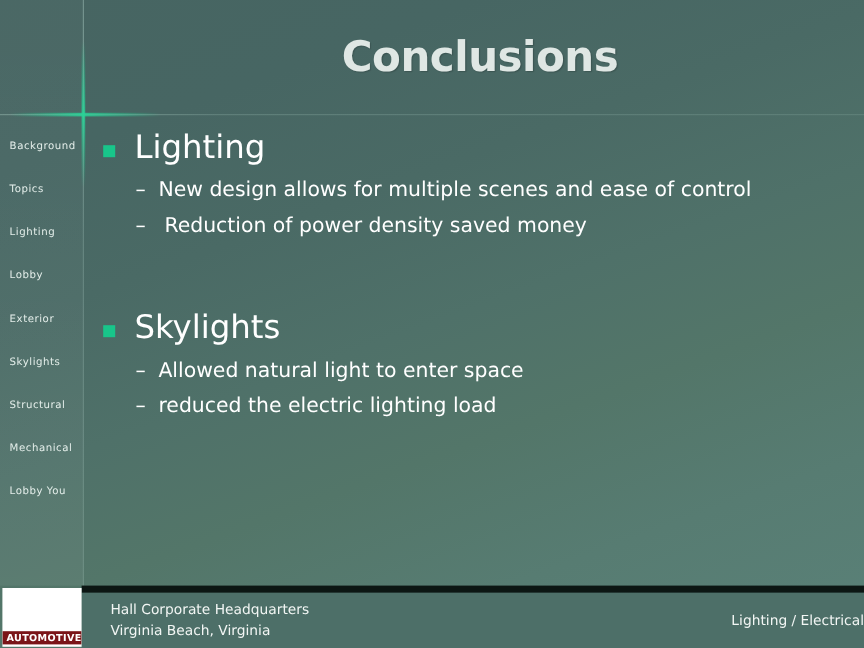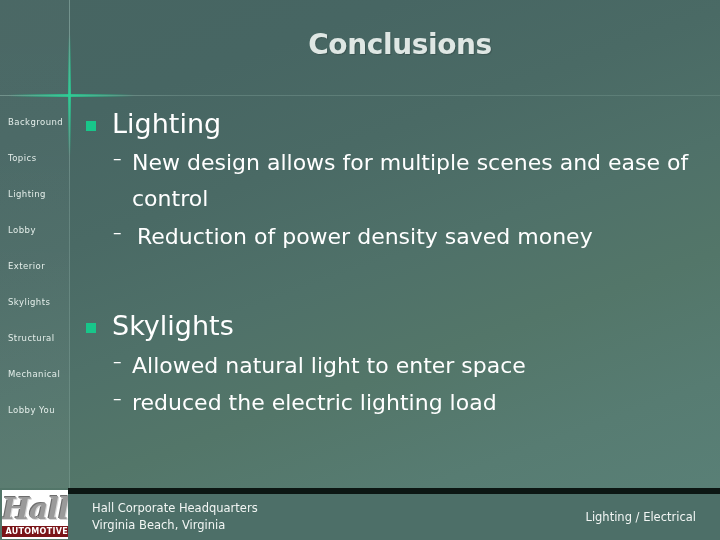--- a/index.html
+++ b/index.html
@@ -108,21 +108,21 @@
     width: 66px; height: 1.5px;
     background: #ffffff;
   }
 
   
   .title {
     position: absolute;
     left: 96px; top: 28px;
     width: 608px;
     text-align: center;
-    font-size: 28px;
+    font-size: 35px;
     font-weight: bold;
     color: #dfe7e4;
     letter-spacing: -0.4px;
     text-shadow: 1px 1px 1px rgba(0,0,0,0.18);
   }
 
   
   .content {
     position: absolute;
     left: 86px; top: 108px;
@@ -156,21 +156,21 @@
     margin-top: 2px;
   }
   .dash-bullet {
     flex: none;
     width: 19px;
     font-size: 17px;
     color: #ffffff;
     line-height: 1.62;
   }
   .lvl2-text {
-    font-size: 22px;
+    font-size: 17px;
     color: #ffffff;
     line-height: 1.62;
   }
   .lvl2.indent-extra .lvl2-text { padding-left: 5px; }
 
   
   .footer-bar {
     position: absolute;
     left: 68px; top: 488px;
     width: 652px; height: 6px;
@@ -184,21 +184,21 @@
     z-index: -1;
   }
   .footer {
     position: absolute;
     left: 68px; top: 494px;
     width: 652px; height: 46px;
     background: #4d6f68;
     display: flex;
     align-items: center;
     justify-content: space-between;
-    padding: 0 24px 0 24px;
+    padding: 0 0 0 24px;
     box-sizing: border-box;
   }
   .footer-left, .footer-right {
     font-size: 11.5px;
     color: #f2f6f4;
     line-height: 1.45;
   }
   .footer-right { text-align: right; }
 
   
@@ -325,19 +325,18 @@
     <div class="footer-left">
       <div>Hall Corporate Headquarters</div>
       <div>Virginia Beach, Virginia</div>
     </div>
     <div class="footer-right">
       <div>Lighting / Electrical</div>
     </div>
   </div>
 
   <div class="logo">
-    <div class="logo-word">Hall</div>
     <div class="logo-banner">
       <span>AUTOMOTIVE</span>
     </div>
   </div>
 
 </div>
 
 </body></html>

